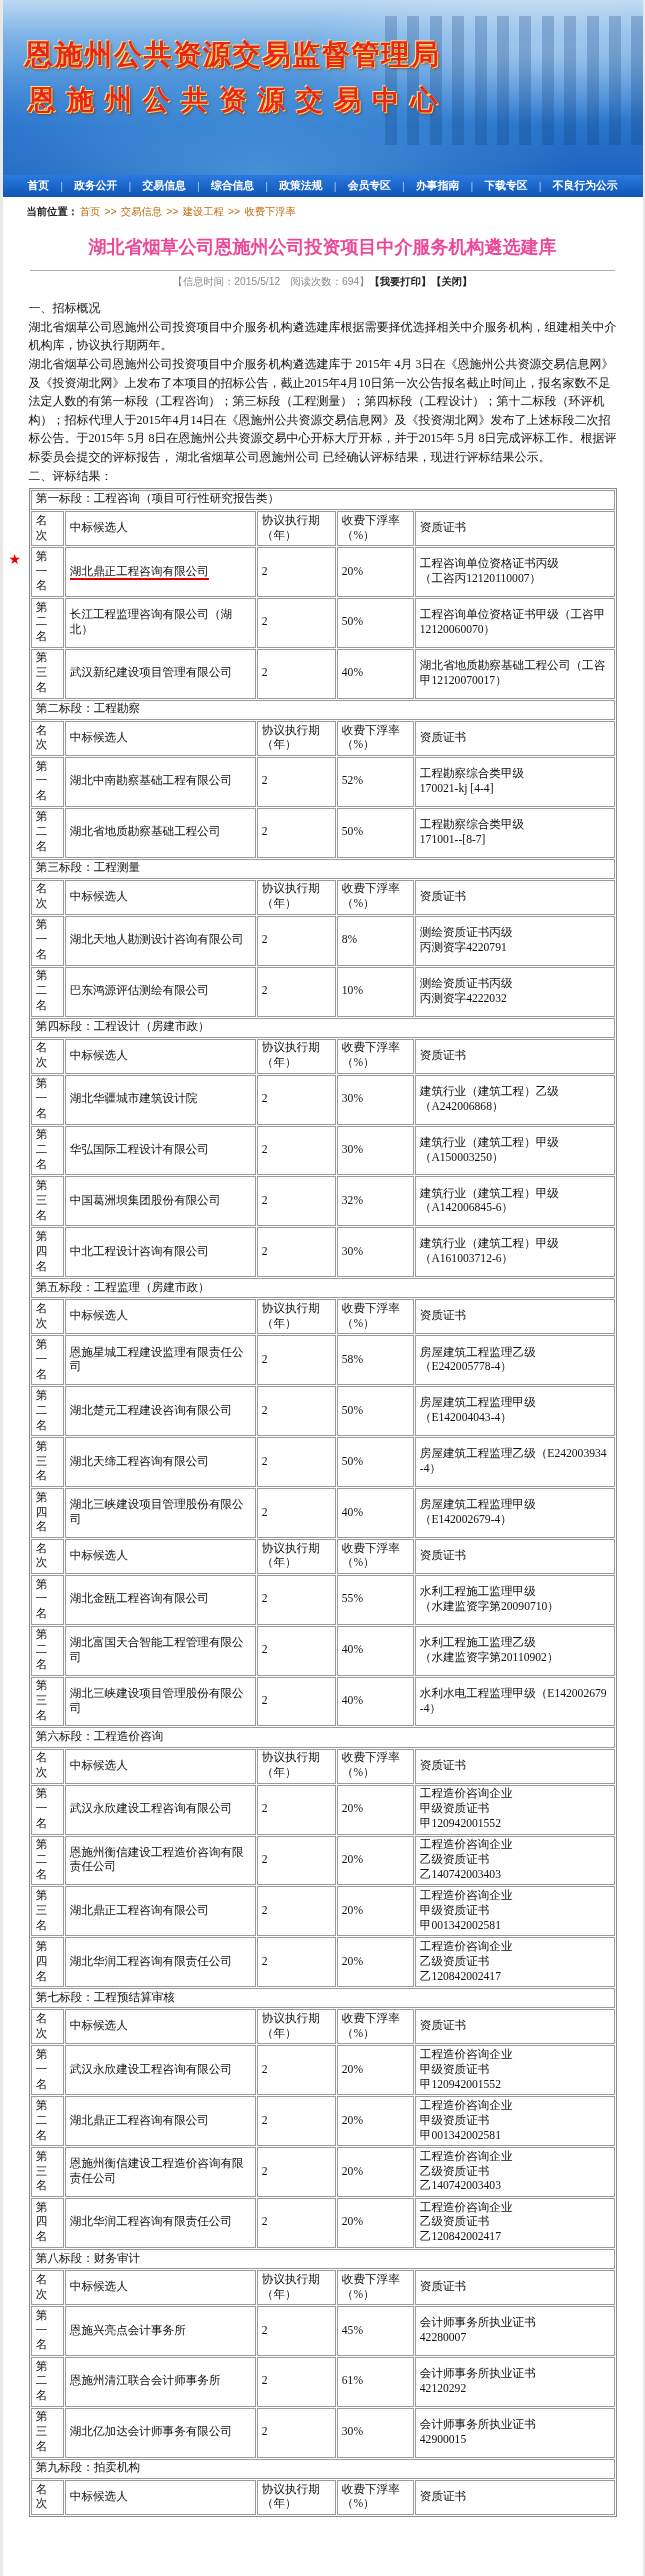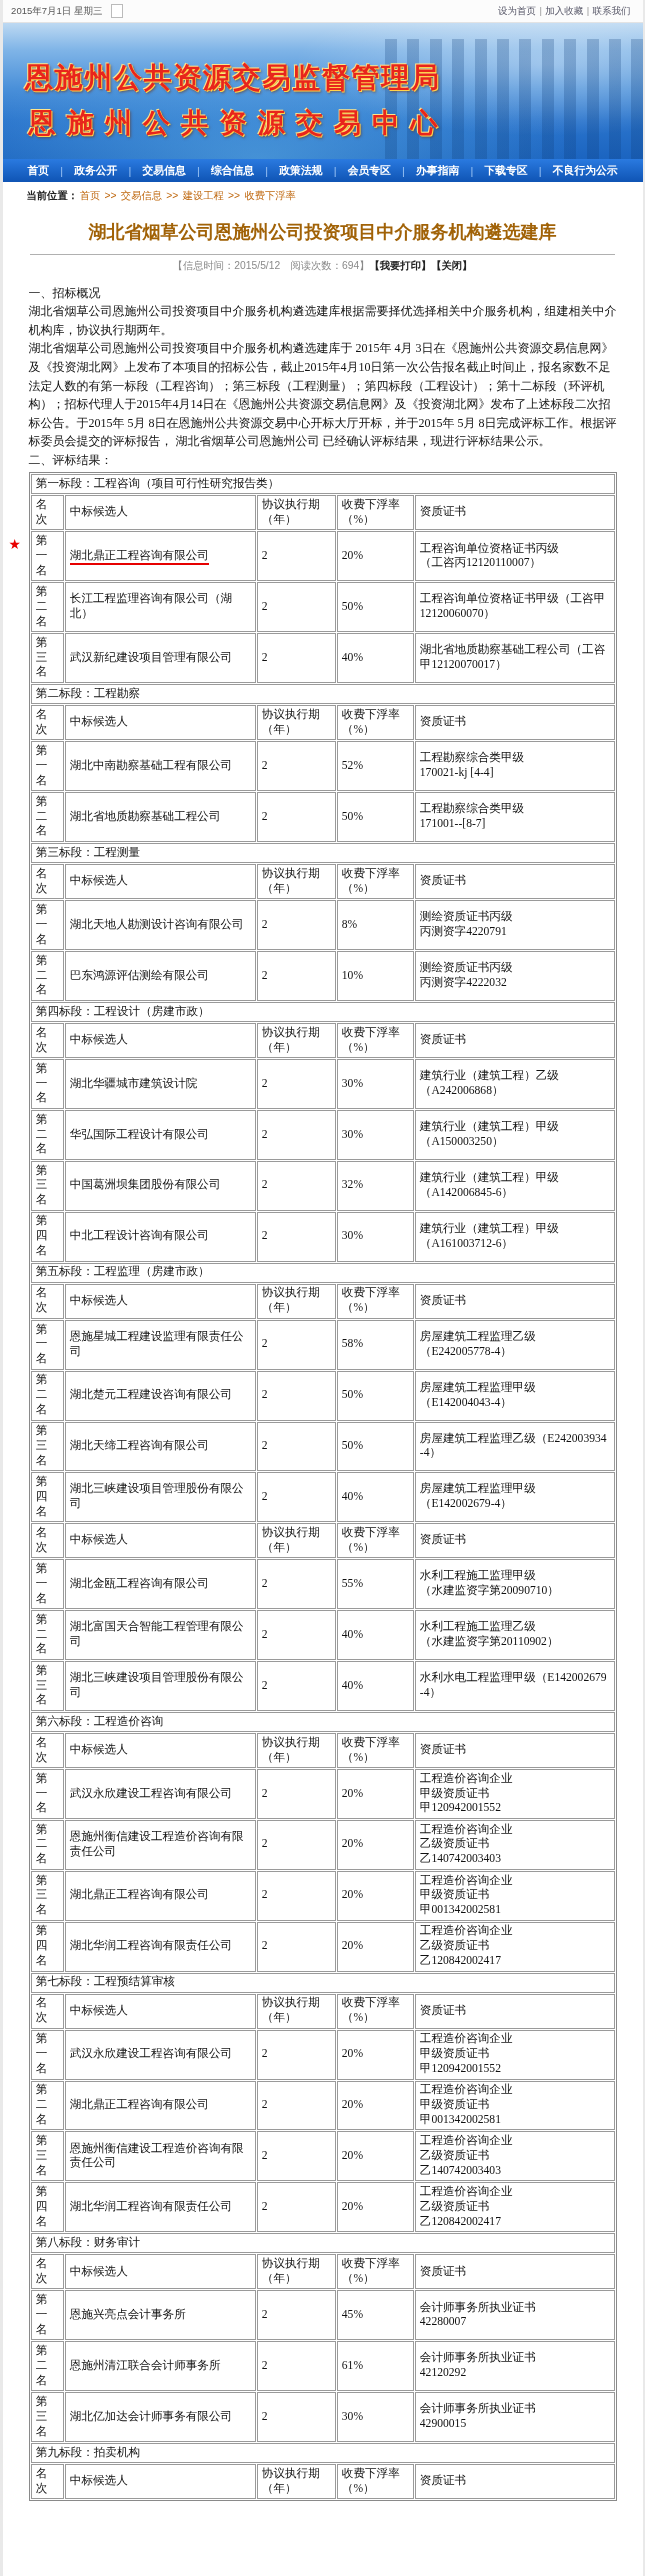--- a/index.html
+++ b/index.html
@@ -5,21 +5,21 @@
   html,body{margin:0;padding:0;background:#e9e9e9;font-family:"Liberation Sans",sans-serif;}
   .page{width:640px;margin:0 auto;background:#fff;position:relative;min-height:2576px;}
   
   .topbar{height:22.4px;display:flex;align-items:center;justify-content:space-between;
           padding:0 8.6px;font-size:9.5px;color:#555;background:#fcfcfc;border-bottom:0.9px solid #e3e3e3;}
   .topbar-left{display:flex;align-items:center;}
   .weather-box{width:10.3px;height:12px;border:0.9px solid #bbb;display:inline-block;margin-left:8.6px;background:#fff;}
   .top-link{color:#556;cursor:pointer;padding:0 3.4px;}
   .top-sep{color:#999;}
   
-  .banner{height:136px;position:relative;overflow:hidden;
+  .banner{height:175px;position:relative;overflow:hidden;
     background:
       radial-gradient(ellipse 361px 103px at 85% 30%, rgba(255,255,255,.35), rgba(255,255,255,0) 70%),
       radial-gradient(ellipse 430px 138px at 40% 100%, rgba(120,200,240,.45), rgba(120,200,240,0) 75%),
       linear-gradient(180deg,#bdd9f2 0%,#7fb4e7 20%,#4a90d9 48%,#2a74cc 72%,#1b64c0 100%);}
   .banner:after{content:"";position:absolute;right:0;top:15.5px;width:258px;height:129px;opacity:.25;
       background:repeating-linear-gradient(90deg,#0b3a77 0 12px,transparent 12px 22.4px);}
   .banner-t1,.banner-t2{position:absolute;font-weight:bold;color:#e8251c;white-space:nowrap;z-index:2;
       text-shadow:0.9px 0.9px 0 #ffd24a,-0.9px -0.9px 0 #ffe68a,1.7px 1.7px 2.6px rgba(110,40,0,.55);
       font-family:"Liberation Sans",sans-serif;}
   .banner-t1{left:22.4px;top:36px;font-size:28px;letter-spacing:1.7px;}
@@ -29,47 +29,40 @@
       justify-content:center;font-size:10.8px;font-weight:bold;color:#fff;}
   .nav-item{padding:0 11.2px;cursor:pointer;white-space:nowrap;}
   .nav-sep{color:#9cc4f5;font-weight:normal;}
   
   .breadcrumb{padding:7.7px 8.6px 6px 24px;font-size:10.3px;color:#333;}
   .crumb-label{font-weight:bold;color:#222;}
   .crumb-link{color:#c06a12;margin:0 1.7px;cursor:pointer;}
   .crumb-sep{color:#c06a12;margin:0 2.6px;}
   
   .article{padding:0 26px 3.4px;font-family:"Liberation Serif",serif;color:#111;}
-  .article-title{text-align:center;font-size:18px;font-weight:bold;margin:10.3px 0 10.3px;color:#a16207;}
+  .article-title{text-align:center;font-size:18px;font-weight:bold;margin:10.3px 0 10.3px;color:#ec4899;}
   .meta-row{text-align:center;font-size:10.3px;color:#8a8a8a;border-top:0.9px solid #b0b0b0;
       padding-top:4.3px;margin:0 1.7px 10.3px;font-family:"Liberation Sans",sans-serif;}
   .meta-strong{color:#222;font-weight:bold;cursor:pointer;}
   .intro p,.after div{margin:0;font-size:12px;line-height:1.55;}
   
   table.results{border-collapse:separate;border-spacing:1.7px;border:0.9px solid #8a8a8a;width:100%;
       background:#fff;margin:2.6px 0;table-layout:fixed;}
   table.results td{border:0.9px solid #9a9a9a;padding:1.7px 4.3px;font-size:11.6px;line-height:1.28;
       vertical-align:middle;font-family:"Liberation Serif",serif;word-break:break-all;}
   td.sec-title{font-size:11.6px;}
   td.company-cell{position:relative;}
   .star{position:absolute;left:-57px;top:3.4px;color:#e80000;font-size:13.8px;font-family:"DejaVu Sans",sans-serif;}
   .red-underline{border-bottom:2.6px solid #e60000;padding-bottom:0.9px;}
 </style>
 </head>
 <body>
 
 <div class="page">
 
-  <div class="topbar">
-    <div class="topbar-left">
-      <span>2015年7月1日 星期三</span>
-      <span class="weather-box"></span>
-    </div>
-    <div class="topbar-right"><span class="top-link">设为首页</span><span class="top-sep">|</span><span class="top-link">加入收藏</span><span class="top-sep">|</span><span class="top-link">联系我们</span></div>
-  </div>
 
   <div class="banner">
     <div class="banner-t1">恩施州公共资源交易监督管理局</div>
     <div class="banner-t2">恩施州公共资源交易中心</div>
   </div>
 
   <div class="navbar">
       <span class="nav-item">首页</span>
       <span class="nav-sep">|</span>
       <span class="nav-item">政务公开</span>

